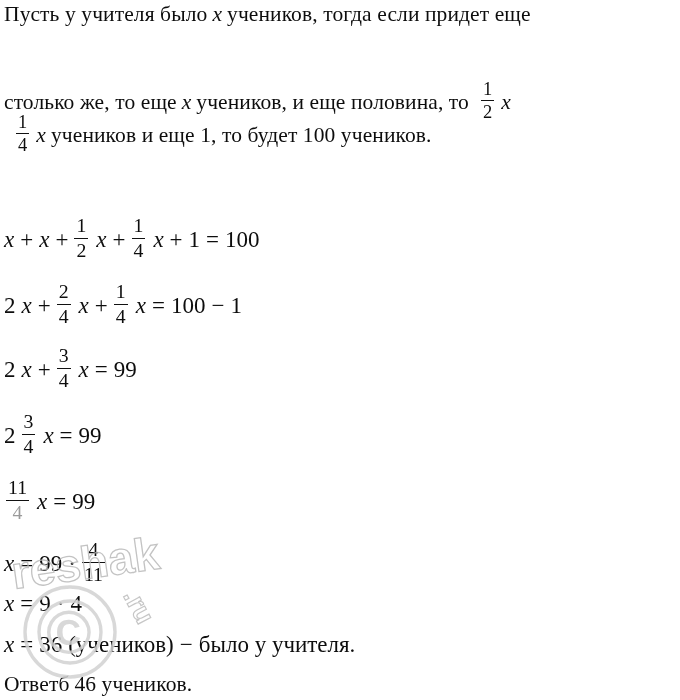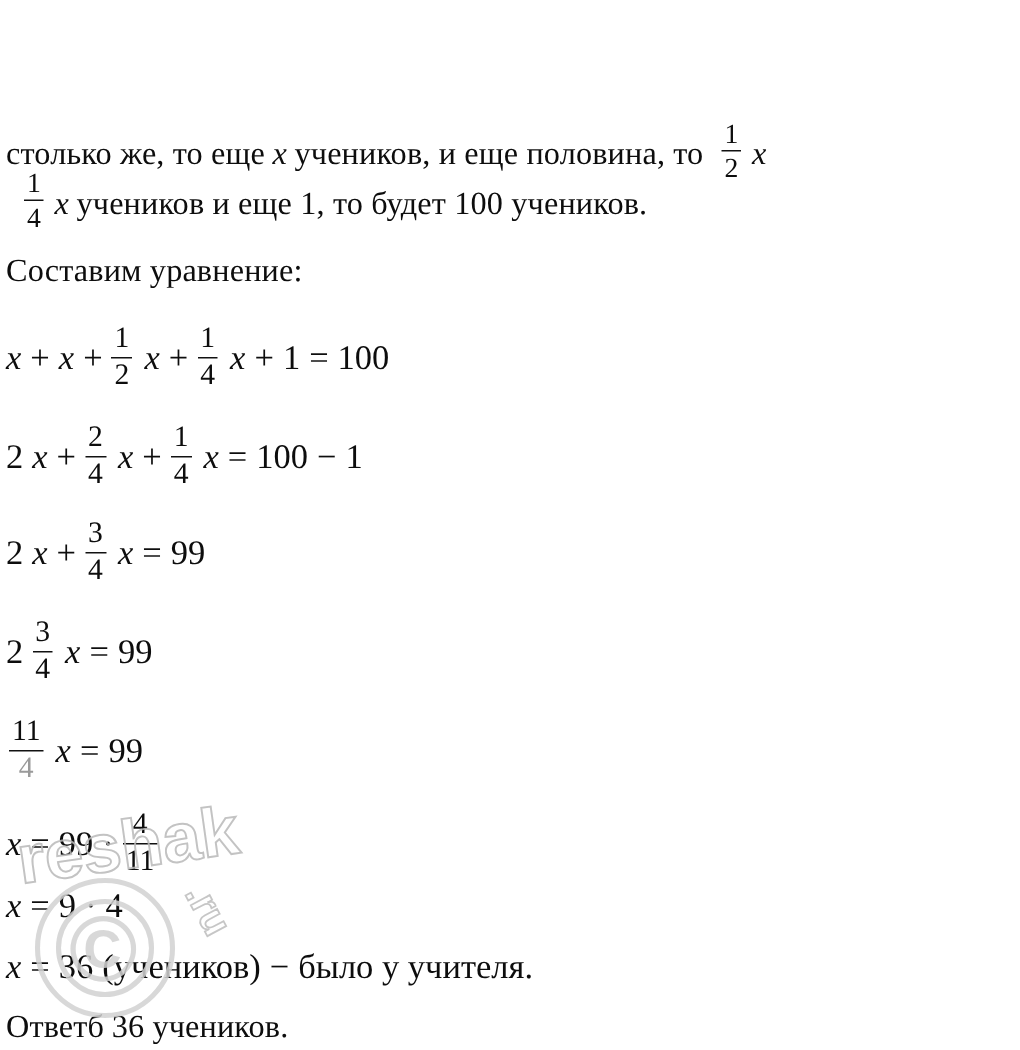--- a/index.html
+++ b/index.html
@@ -105,42 +105,44 @@
     font-size: 62px;
     font-weight: 700;
     fill: #d2d2d2;
   }
 </style>
 </head>
 <body>
 
 <div id="page">
 
+  <div class="line prose" style="top:4px;">
+    <span>Пусть у учителя было</span><span class="sp"></span><span class="ital">x</span><span class="sp"></span><span>учеников, тогда если придет еще</span>
+  </div>
 
   <div class="line prose" style="top:52px;margin-top:28px;">
     <span>столько же, то еще</span><span class="sp"></span><span class="ital">x</span><span class="sp"></span><span>учеников, и еще половина, то</span><span class="spw"></span><span class="frac"><span class="num">1</span><span class="bar"></span><span class="den">2</span></span><span class="sp"></span><span class="ital">x</span>
   </div>
 
   <div class="line prose" style="top:113px;">
     <span class="spw"></span><span class="frac"><span class="num">1</span><span class="bar"></span><span class="den">4</span></span><span class="sp"></span><span class="ital">x</span><span class="sp"></span><span>учеников и еще 1, то будет 100 учеников.</span>
   </div>
 
-  <div class="line prose" style="top:170px;">Составим уравнение:</div>
 
   <div class="line eq" style="top:216px;"><span class="ital">x</span><span style="display: inline-block; width: 6px;"></span><span>+</span><span style="display: inline-block; width: 6px;"></span><span class="ital">x</span><span style="display: inline-block; width: 6px;"></span><span>+</span><span style="display: inline-block; width: 4px;"></span><span class="frac"><span class="num">1</span><span class="bar"></span><span class="den">2</span></span><span style="display: inline-block; width: 6px;"></span><span class="ital">x</span><span style="display: inline-block; width: 6px;"></span><span>+</span><span style="display: inline-block; width: 4px;"></span><span class="frac"><span class="num">1</span><span class="bar"></span><span class="den">4</span></span><span style="display: inline-block; width: 6px;"></span><span class="ital">x</span><span style="display: inline-block; width: 6px;"></span><span>+</span><span style="display: inline-block; width: 6px;"></span><span>1</span><span style="display: inline-block; width: 6px;"></span><span>=</span><span style="display: inline-block; width: 6px;"></span><span>100</span></div>
   <div class="line eq" style="top:282px;"><span>2</span><span style="display: inline-block; width: 6px;"></span><span class="ital">x</span><span style="display: inline-block; width: 6px;"></span><span>+</span><span style="display: inline-block; width: 4px;"></span><span class="frac"><span class="num">2</span><span class="bar"></span><span class="den">4</span></span><span style="display: inline-block; width: 6px;"></span><span class="ital">x</span><span style="display: inline-block; width: 6px;"></span><span>+</span><span style="display: inline-block; width: 4px;"></span><span class="frac"><span class="num">1</span><span class="bar"></span><span class="den">4</span></span><span style="display: inline-block; width: 6px;"></span><span class="ital">x</span><span style="display: inline-block; width: 6px;"></span><span>=</span><span style="display: inline-block; width: 6px;"></span><span>100</span><span style="display: inline-block; width: 6px;"></span><span>−</span><span style="display: inline-block; width: 6px;"></span><span>1</span></div>
   <div class="line eq" style="top:346px;"><span>2</span><span style="display: inline-block; width: 6px;"></span><span class="ital">x</span><span style="display: inline-block; width: 6px;"></span><span>+</span><span style="display: inline-block; width: 4px;"></span><span class="frac"><span class="num">3</span><span class="bar"></span><span class="den">4</span></span><span style="display: inline-block; width: 6px;"></span><span class="ital">x</span><span style="display: inline-block; width: 6px;"></span><span>=</span><span style="display: inline-block; width: 6px;"></span><span>99</span></div>
   <div class="line eq" style="top:412px;"><span>2</span><span style="display: inline-block; width: 4px;"></span><span class="frac"><span class="num">3</span><span class="bar"></span><span class="den">4</span></span><span style="display: inline-block; width: 6px;"></span><span class="ital">x</span><span style="display: inline-block; width: 6px;"></span><span>=</span><span style="display: inline-block; width: 6px;"></span><span>99</span></div>
   <div class="line eq" style="top:478px;"><span class="frac faded-den"><span class="num">11</span><span class="bar"></span><span class="den">4</span></span><span style="display: inline-block; width: 6px;"></span><span class="ital">x</span><span style="display: inline-block; width: 6px;"></span><span>=</span><span style="display: inline-block; width: 6px;"></span><span>99</span></div>
   <div class="line eq" style="top:540px;"><span class="ital">x</span><span style="display: inline-block; width: 6px;"></span><span>=</span><span style="display: inline-block; width: 6px;"></span><span>99</span><span style="display: inline-block; width: 6px;"></span><span>·</span><span style="display: inline-block; width: 4px;"></span><span class="frac"><span class="num">4</span><span class="bar"></span><span class="den">11</span></span></div>
   <div class="line eq" style="top:592px;"><span class="ital">x</span><span style="display: inline-block; width: 6px;"></span><span>=</span><span style="display: inline-block; width: 6px;"></span><span>9</span><span style="display: inline-block; width: 6px;"></span><span>·</span><span style="display: inline-block; width: 6px;"></span><span>4</span></div>
   <div class="line eq" style="top:633px;"><span class="ital">x</span><span style="display: inline-block; width: 6px;"></span><span>=</span><span style="display: inline-block; width: 6px;"></span><span>36</span><span style="display: inline-block; width: 6px;"></span><span>(учеников)</span><span style="display: inline-block; width: 6px;"></span><span>−</span><span style="display: inline-block; width: 6px;"></span><span>было у учителя.</span></div>
 
   <div class="line prose" style="top:674px;">
-    <span>Ответб</span><span class="sp"></span><span>36 учеников.</span>
+    <span>Ответб</span><span class="sp"></span><span>46 учеников.</span>
   </div>
 
   <div id="watermark">
     <svg width="210" height="150" viewBox="0 0 210 150" xmlns="http://www.w3.org/2000/svg">
       <circle class="wm-circle" cx="62" cy="96" r="45"></circle>
       <circle class="wm-circle" cx="62" cy="96" r="31"></circle>
       <text class="wm-c" x="38" y="118">©</text>
       <g transform="rotate(-8 14 52)">
         <text class="wm-text" x="6" y="52">reshak</text>
       </g>

